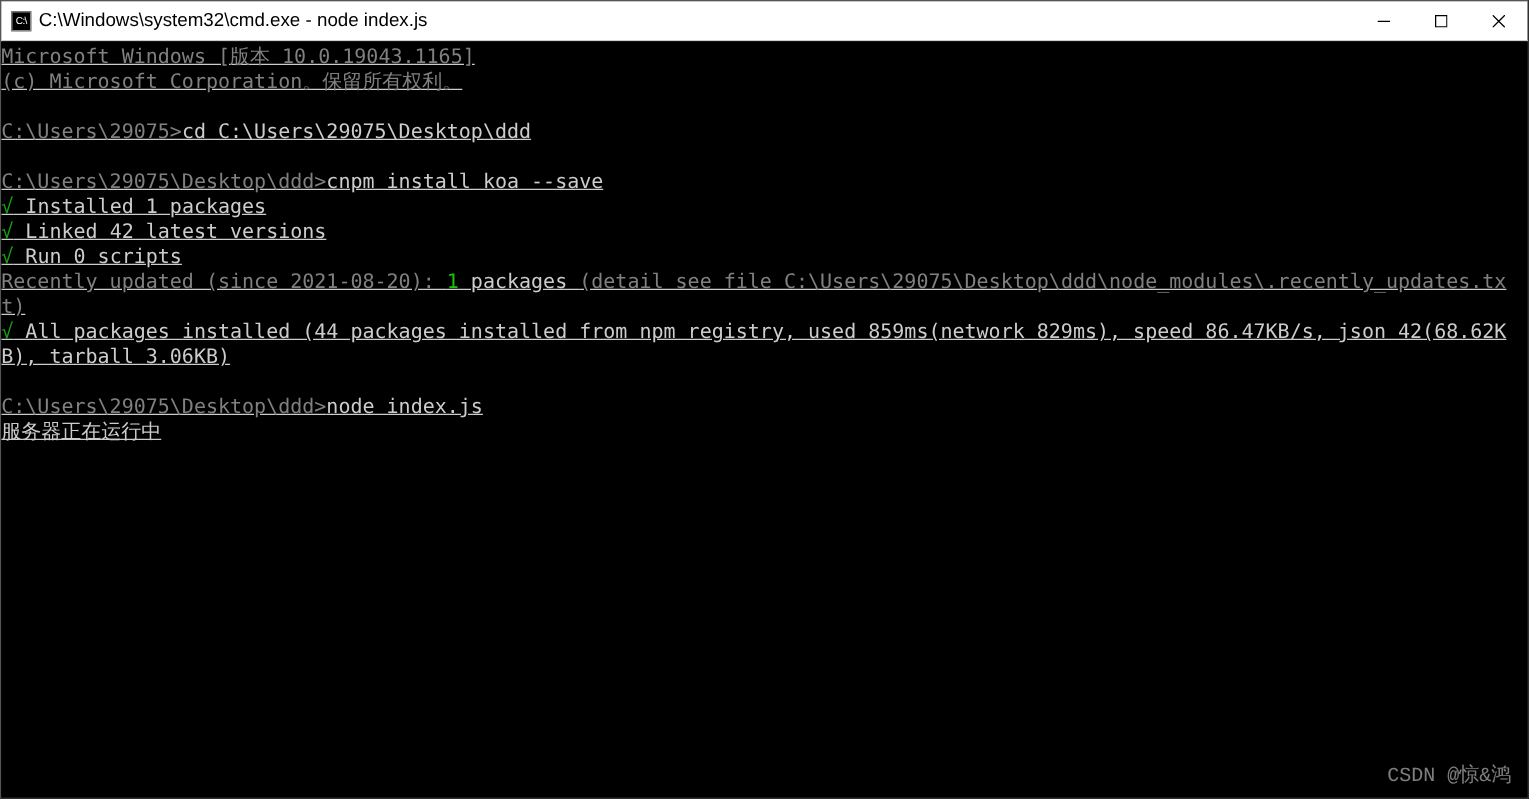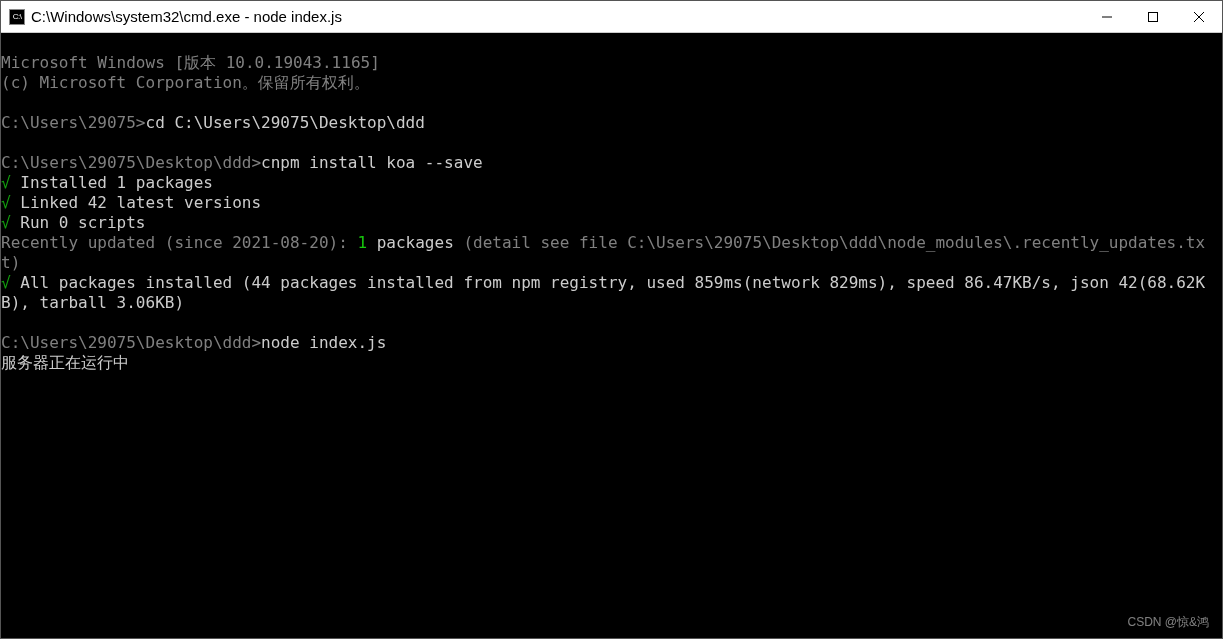--- a/index.html
+++ b/index.html
@@ -61,39 +61,40 @@
     justify-content: center;
     font-family: sans-serif;
     color: #000;
     font-size: 10px;
   }
   .win-btn svg { stroke: #000; fill: none; }
   .terminal {
     flex: 1;
     background: #000;
     color: #ccc;
-    padding: 20px 0 0 0;
+    padding: 2px 0 0 0;
     font-size: 16px;
     line-height: 20px;
     white-space: pre-wrap;
     word-break: break-all;
     overflow: hidden;
+    text-decoration: underline;
   }
   .line { white-space: pre-wrap; }
   .gray { color: #808080; }
   .white { color: #cccccc; }
   .green { color: #16c60c; }
   .dimgreen { color: #13a10e; }
   .watermark {
     position: absolute;
     right: 14px;
     bottom: 8px;
     color: rgba(230,230,230,0.55);
-    font-size: 12px;
-    font-family: Liberation Sans, sans-serif;
+    font-size: 16px;
+    font-family: Liberation Mono, monospace;
     pointer-events: none;
   }
 </style>
 </head>
 <body>
 
 <div class="window">
 
   <div class="titlebar">
     <div class="titlebar-icon">C:\</div>

